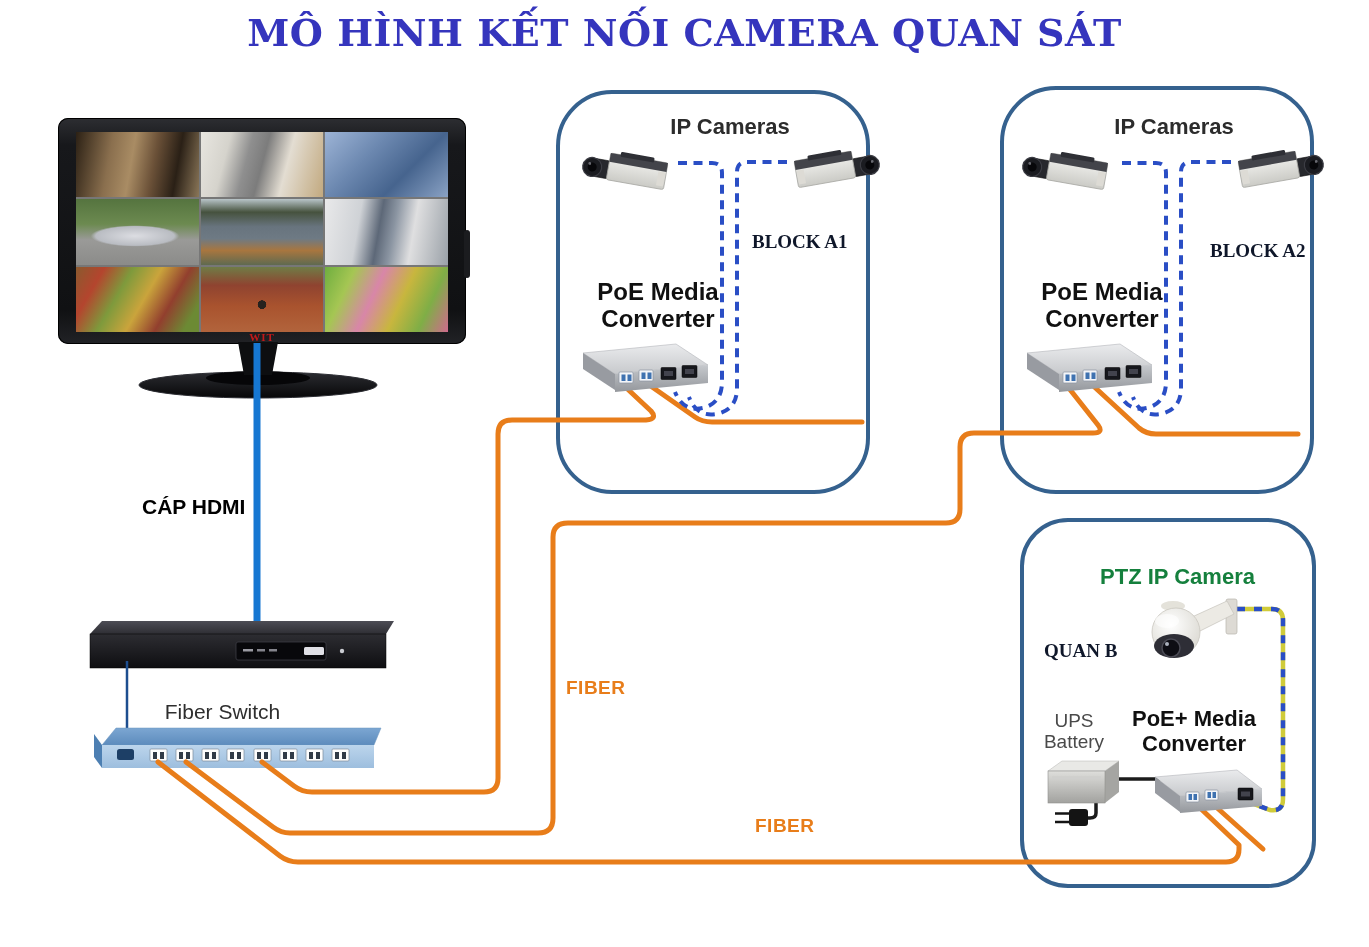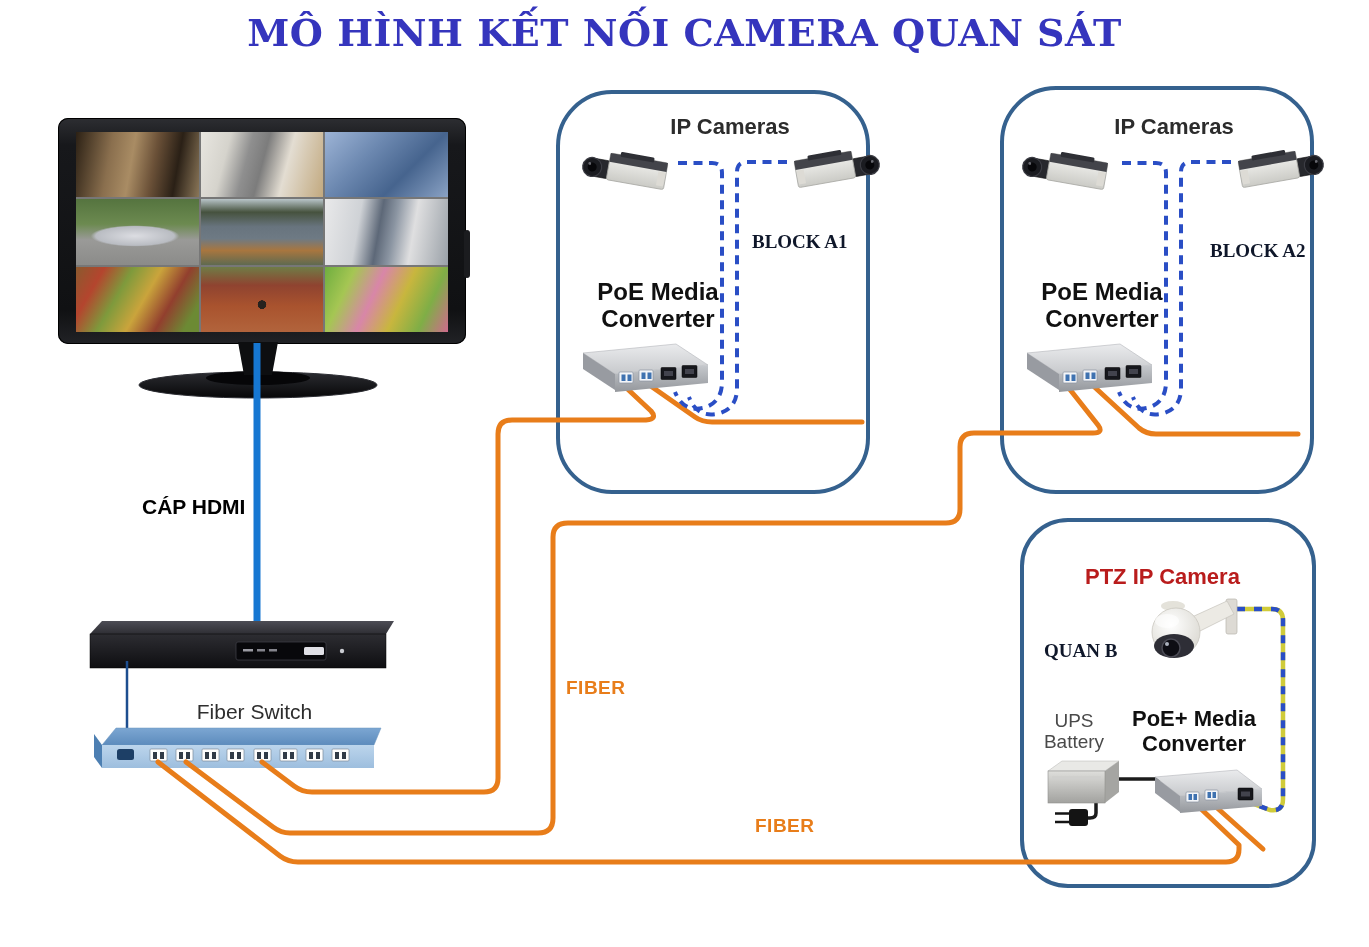--- a/index.html
+++ b/index.html
@@ -4,30 +4,30 @@
 <style>
   html,body{margin:0;padding:0;background:#ffffff;}
   .canvas{position:relative;width:1369px;height:947px;background:#ffffff;overflow:hidden;
           font-family:"Liberation Sans",sans-serif;}
   
   .lbl{position:absolute;white-space:pre-line;}
   .title{left:0;right:0;top:10px;text-align:center;
          font-family:"DejaVu Serif","Liberation Serif",serif;
          font-size:38px;font-weight:bold;color:#3535bd;letter-spacing:.5px;}
   .cap-hdmi{left:142px;top:495px;font-size:21px;font-weight:700;color:#000000;}
-  .fiber-switch{left:130px;top:700px;width:185px;text-align:center;font-size:21px;color:#2e2e2e;margin-left:32px;}
+  .fiber-switch{left:130px;top:700px;width:185px;text-align:center;font-size:21px;color:#2e2e2e;}
   .fiber-lbl{font-size:19px;font-weight:700;color:#e87d1a;letter-spacing:.5px;}
   .fiber1{left:566px;top:677px;} .fiber2{left:755px;top:815px;}
   .cam-title{width:160px;text-align:center;font-size:22px;font-weight:700;color:#2c2c2c;}
   .a1-title{left:650px;top:114px;} .a2-title{left:1094px;top:114px;}
   .blk-tag{font-family:"Liberation Serif","DejaVu Serif",serif;font-size:19px;font-weight:700;color:#0f172a;}
   .a1-tag{left:752px;top:231px;} .a2-tag{left:1196px;top:240px;margin-left:14px;} .b-tag{left:1044px;top:640px;}
   .dev-lbl{width:200px;text-align:center;font-size:24px;font-weight:800;color:#101010;line-height:1.12;}
   .a1-dev{left:558px;top:279px;} .a2-dev{left:1002px;top:279px;}
-  .b-title{left:1085px;top:564px;width:185px;text-align:left;font-size:22px;font-weight:600;color:#b91c1c;}
+  .b-title{left:1085px;top:564px;width:185px;text-align:center;font-size:22px;font-weight:600;color:#15803d;}
   .b-ups{left:1030px;top:711px;width:88px;text-align:center;font-size:19px;color:#4a4a4a;line-height:1.1;}
   .b-dev{left:1118px;top:707px;width:152px;text-align:center;font-size:22px;font-weight:800;color:#101010;line-height:1.12;}
   
   .block{position:absolute;border:4px solid #35618e;background:transparent;}
   .block-a1{left:556px;top:90px;width:306px;height:396px;border-radius:56px;}
   .block-a2{left:1000px;top:86px;width:306px;height:400px;border-radius:56px;}
   .block-b{left:1020px;top:518px;width:288px;height:362px;border-radius:48px;}
   
   .monitor{position:absolute;left:58px;top:118px;width:408px;height:226px;border-radius:10px;
            background:linear-gradient(180deg,#2d2e32 0%,#17181b 12%,#101113 85%,#212226 100%);
@@ -66,20 +66,21 @@
       <div class="tile t2"></div>
       <div class="tile t3"></div>
       <div class="tile t4"></div>
       <div class="tile t5"></div>
       <div class="tile t6"></div>
       <div class="tile t7"></div>
       <div class="tile t8"></div>
       <div class="tile t9"></div>
     </div>
     <div class="side-btns"></div>
+    <div class="wit">WIT</div>
   </div>
 
   <svg class="diagram" width="1369" height="947" viewBox="0 0 1369 947">
     <defs>
       <linearGradient id="gTop" x1="0" y1="0" x2="0" y2="1">
         <stop offset="0" stop-color="#eaebed"></stop>
           <stop offset="1" stop-color="#c7c9cc"></stop>
       </linearGradient>
       <linearGradient id="gFront" x1="0" y1="0" x2="0" y2="1">
         <stop offset="0" stop-color="#c6c9cd"></stop>

